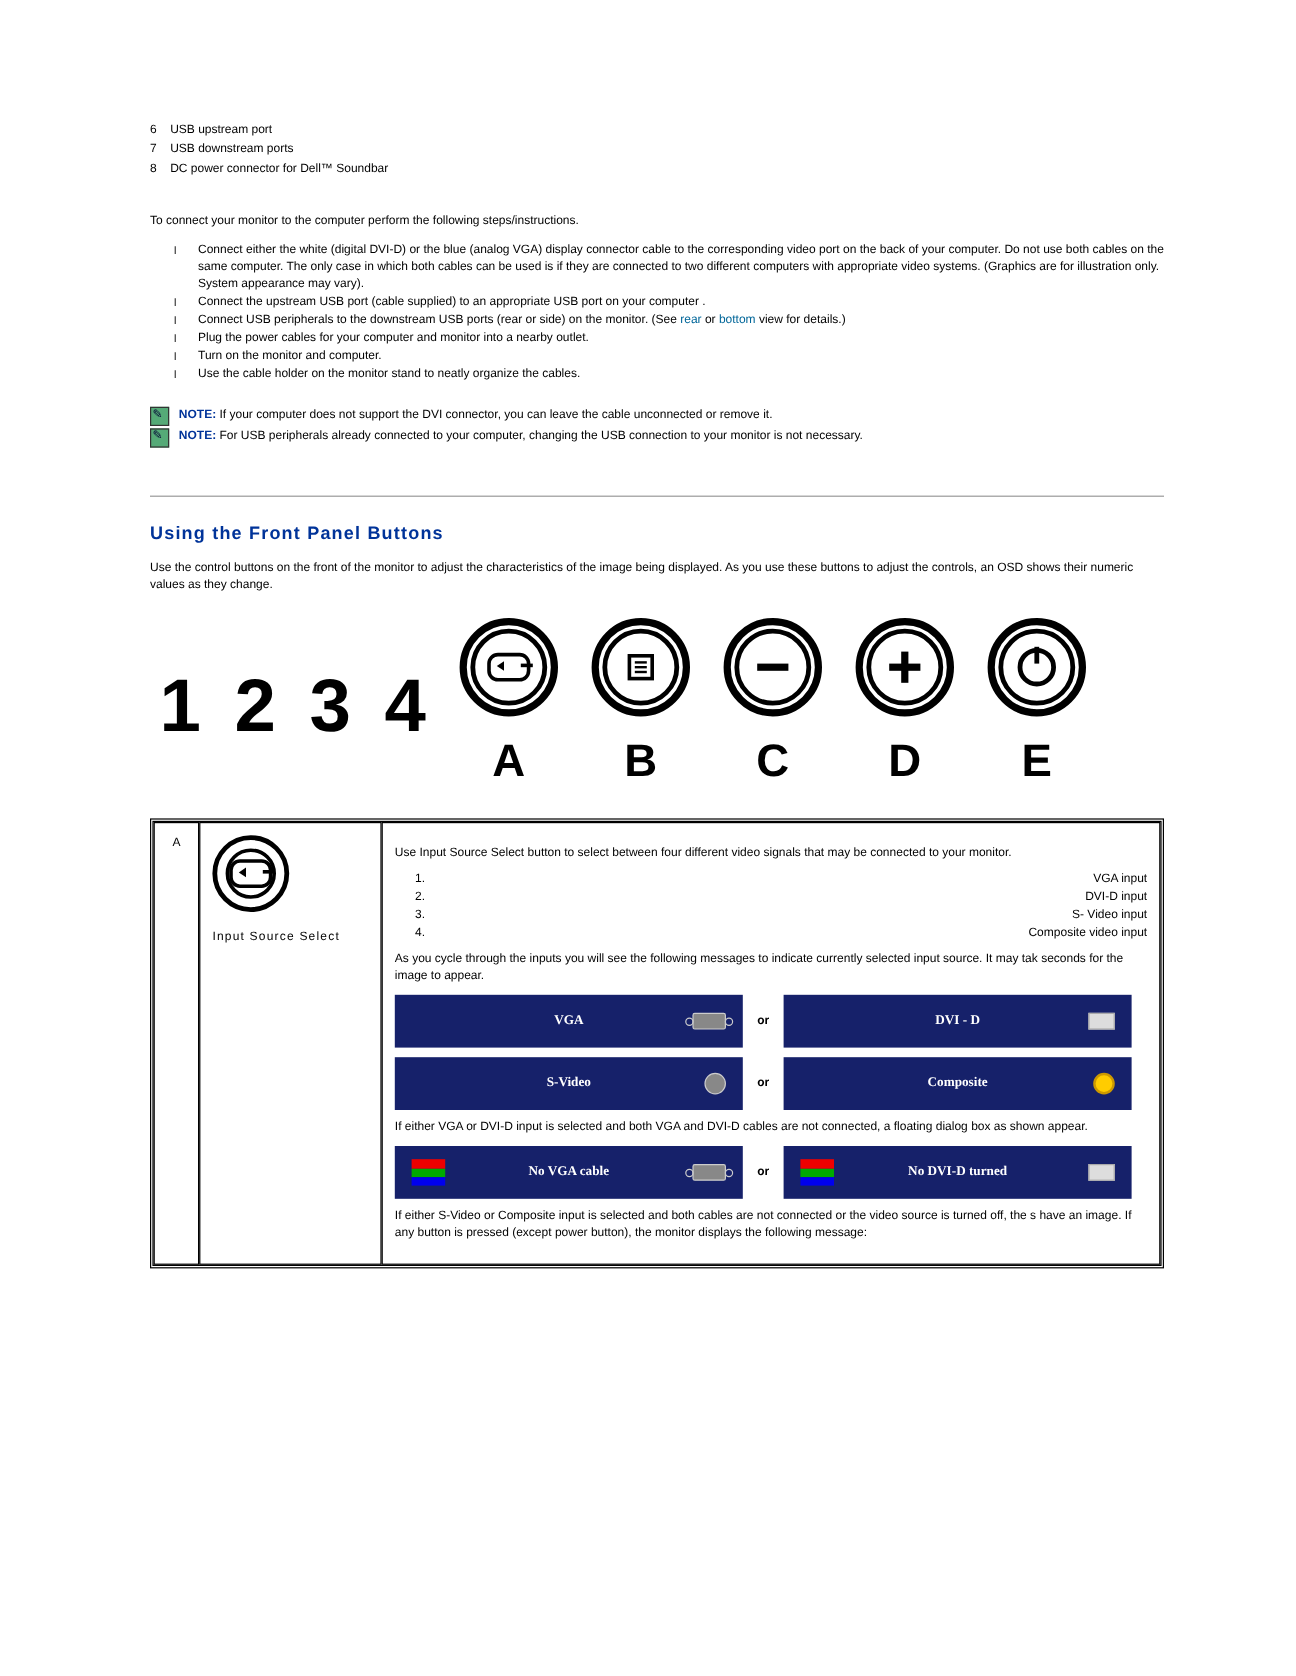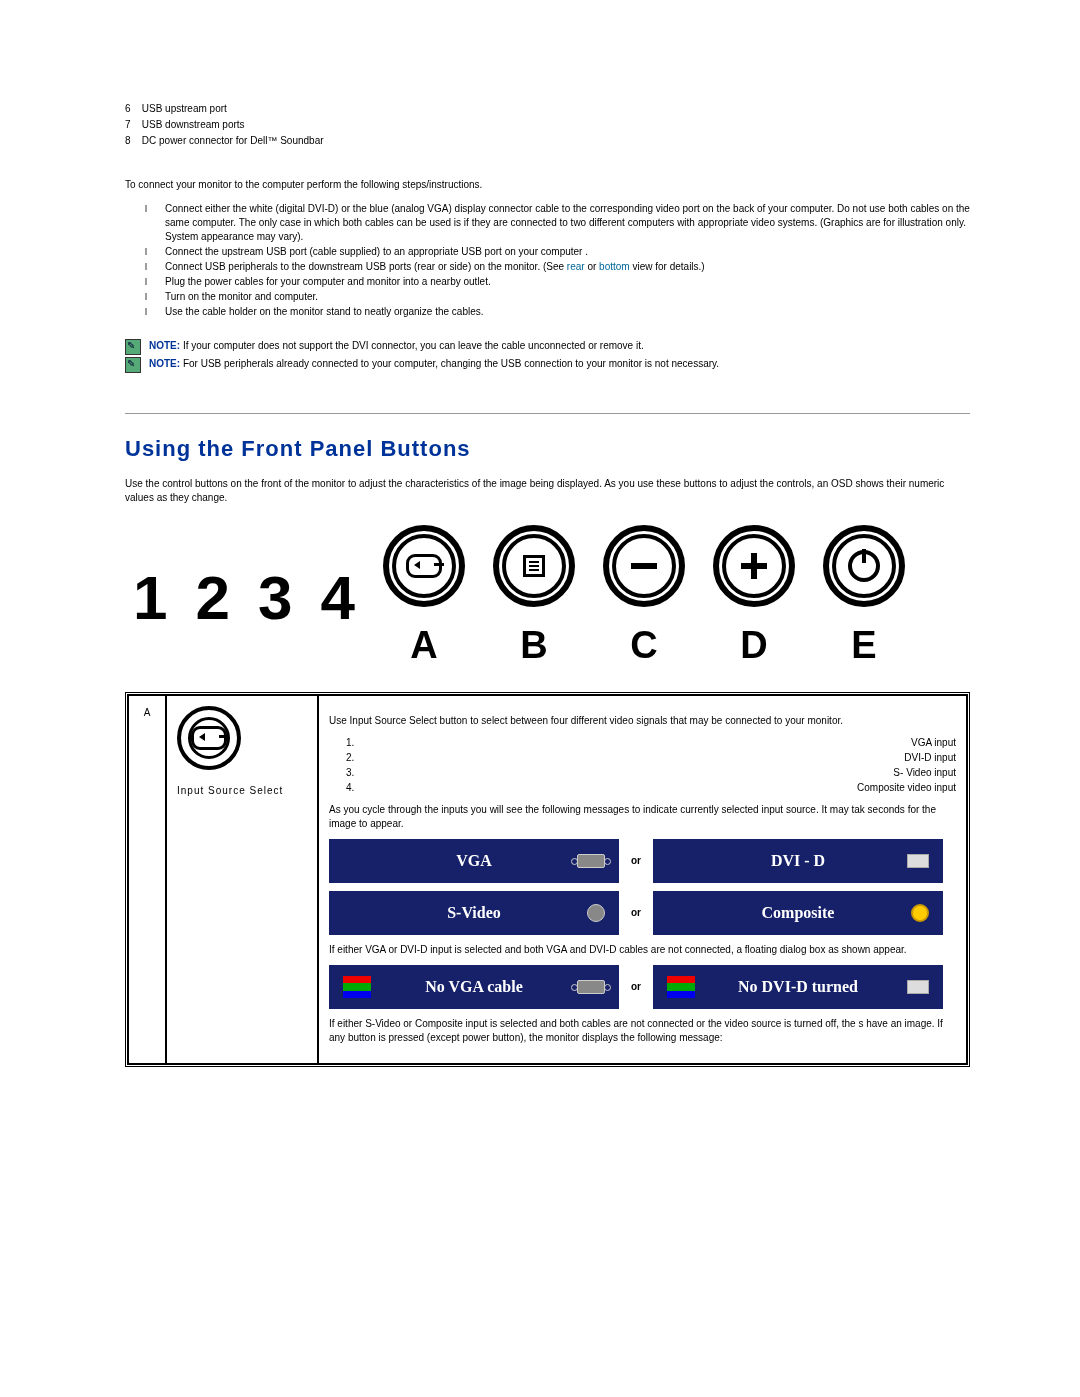--- a/index.html
+++ b/index.html
@@ -20,21 +20,21 @@
   .steps-list { padding-left: 30px; margin: 6px 0 20px 0; }
   .steps-list li { margin: 1px 0; list-style: none; position: relative; padding-left: 10px;}
   .steps-list li::before { content: "l"; position:absolute; left:-10px; font-family: sans-serif; font-size:9px; top:1px;}
   .link { color: #006699; }
   .note-row { display:flex; align-items:flex-start; margin: 2px 0; }
   .note-icon { width:14px; height:14px; background:#5a7; margin-right:8px; flex-shrink:0; border:1px solid #333; position:relative;}
   .note-icon::after{content:"✎"; font-size:10px; position:absolute; left:1px; top:-1px; color:#003;}
   .note-text { }
   .note-text b { color:#003366; }
   hr.sep { margin: 40px 0 20px 0; border:none; border-top:1px solid #999;}
-  h2.section { color:#003399; font-size:22px; font-weight:bold; letter-spacing:1px; margin: 0 0 12px 0;}
+  h2.section { color:#003399; font-size:15px; font-weight:bold; letter-spacing:1px; margin: 0 0 12px 0;}
   .section-intro { margin-bottom: 20px; }
 
   
   .btn-diagram { display:flex; align-items:center; gap: 28px; margin: 10px 0 20px 0; padding-left:8px;}
   .big-num { font-family: Arial, sans-serif; font-size:62px; font-weight:900; color:#000; line-height:1;}
   .btn-col { display:flex; flex-direction:column; align-items:center; gap:12px;}
   .ring-btn { width:82px; height:82px; border-radius:50%; border:6px solid #000; display:flex; align-items:center; justify-content:center; box-sizing:border-box; position:relative;}
   .ring-btn .inner-ring { width:56px; height:56px; border-radius:50%; border:4px solid #000; display:flex; align-items:center; justify-content:center;}
   .btn-label { font-family: Arial, sans-serif; font-size:38px; font-weight:900; }
   .minus-bar { width:26px; height:6px; background:#000;}
@@ -54,21 +54,21 @@
   td.col-letter { width:16px; text-align:center; font-weight:normal; border-right:1px solid #000;}
   td.col-icon { width:130px; text-align:left; }
   .small-ring { width:56px; height:56px; border-radius:50%; border:4px solid #000; display:inline-flex; align-items:center; justify-content:center; margin-bottom:10px;}
   .small-ring .inner { width:36px; height:36px; border-radius:50%; border:3px solid #000; display:flex; align-items:center;justify-content:center;}
   .icon-caption { letter-spacing:1px; font-size:10px; margin-top:4px;}
   .inputs-ol { padding-left:28px; margin:6px 0;}
   .inputs-ol li { margin:1px 0;text-align:right;}
 
   
   .banner-row { display:flex; align-items:center; gap:12px; margin:8px 0;}
-  .banner { background:#16216a; color:#fff; height:44px; display:flex; align-items:center; padding:0 14px; width:290px; box-sizing:border-box; font-family:Verdana; font-size:16px; font-weight:bold; position:relative; justify-content:center;}
+  .banner { background:#16216a; color:#fff; height:44px; display:flex; align-items:center; padding:0 14px; width:290px; box-sizing:border-box; font-family:Verdana; font-size:11px; font-weight:bold; position:relative; justify-content:center;}
   .banner .blbl { position:absolute; left:50%; transform:translateX(-50%);}
   .banner .port-icon { position:absolute; right:14px; }
   .or-txt { font-size:10px; font-weight:bold;}
   .colorbars { width:28px; height:22px; display:flex; flex-direction:column; position:absolute; left:14px;}
   .colorbars span { flex:1;}
   .cb-r{background:#e00;} .cb-g{background:#0a0;} .cb-b{background:#00e;}
   .vga-icon { width:26px; height:12px; background:#888; border-radius:2px; border:1px solid #ccc; position:relative;}
   .vga-icon::before,.vga-icon::after{content:""; position:absolute; width:5px; height:5px; border:1px solid #ccc; border-radius:50%; top:3px;}
   .vga-icon::before{left:-7px;} .vga-icon::after{right:-7px;}
   .svid-icon { width:16px; height:16px; border-radius:50%; background:#888; border:1px solid #ccc;}

